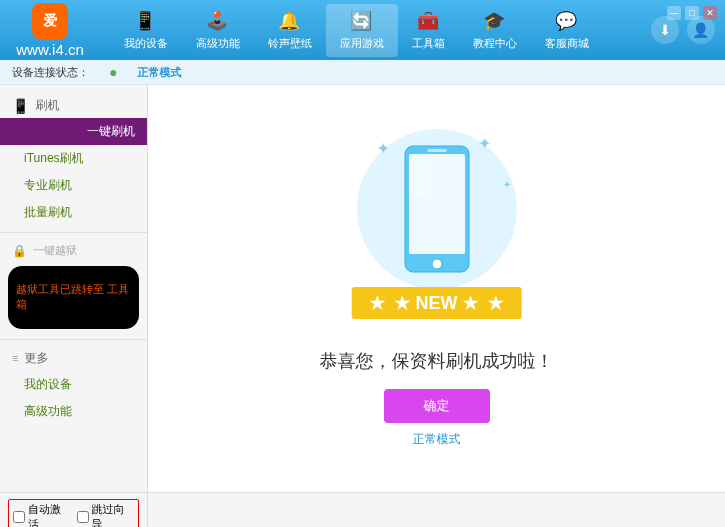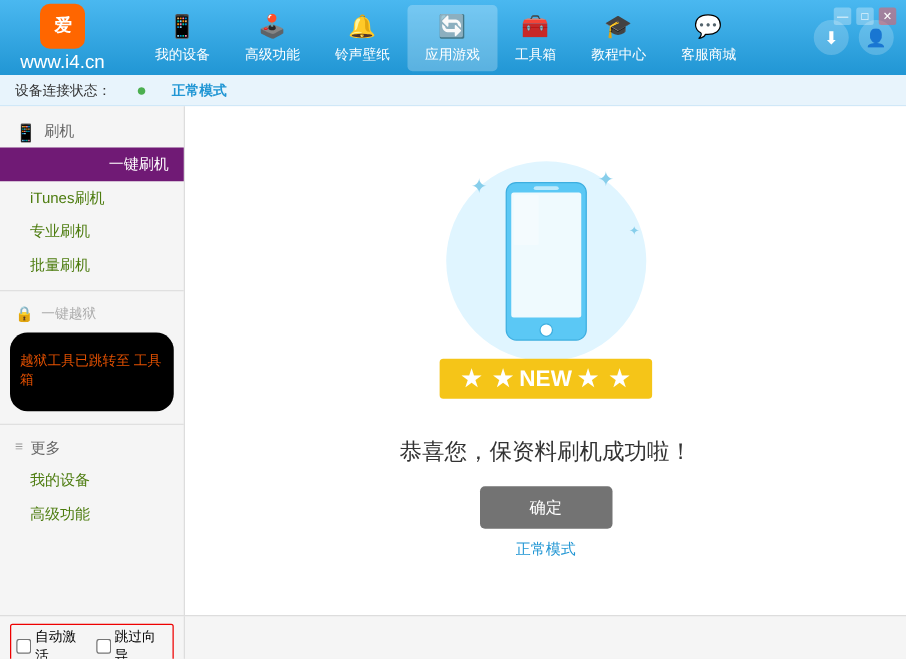--- a/index.html
+++ b/index.html
@@ -206,21 +206,21 @@
       color: #87ceeb;
       font-size: 16px;
     }
     .success-text {
       font-size: 18px;
       color: #333;
       margin-bottom: 16px;
       font-weight: 500;
     }
     .confirm-btn {
-      background: #737373;
+      background: #d946ef;
       color: white;
       border: none;
       padding: 8px 40px;
       border-radius: 4px;
       font-size: 13px;
       cursor: pointer;
       margin-bottom: 8px;
     }
     .log-link {
       color: #2196d4;

